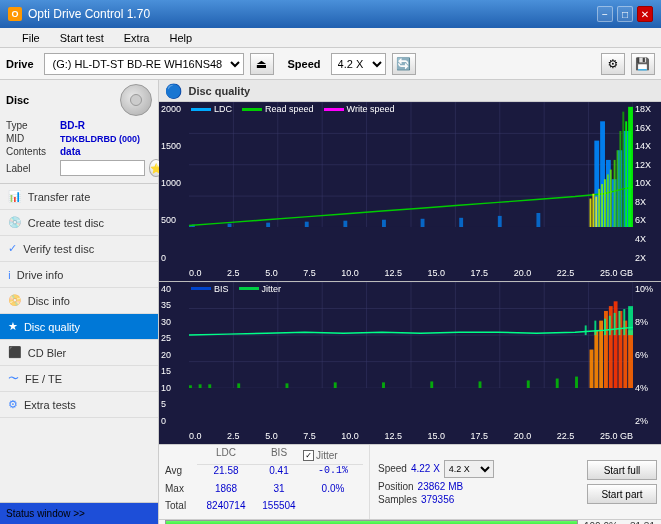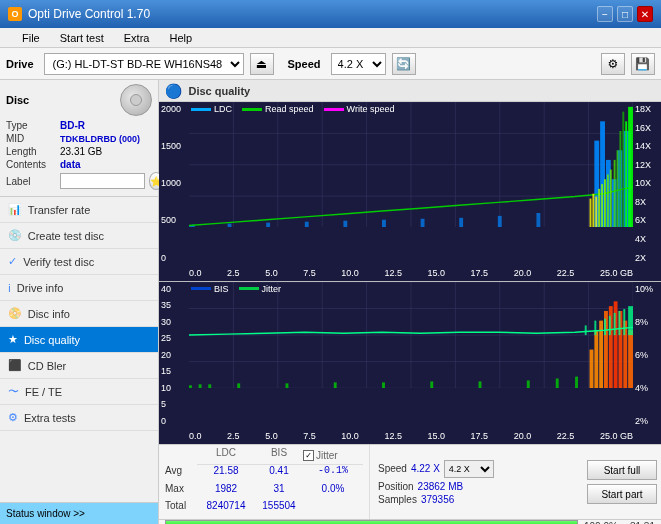--- a/index.html
+++ b/index.html
@@ -120,21 +120,21 @@
     .nav-item.active { background: #0078d7; color: white; }
 
     
     .status-bar-left {
       height: 22px;
       border-top: 1px solid #ccc;
       display: flex;
       align-items: center;
       padding: 0 6px;
       font-size: 10px;
-      background: #7dd3fc;
+      background: #1d4ed8;
       cursor: pointer;
     }
 
     
     .right-panel {
       flex: 1;
       background: white;
       display: flex;
       flex-direction: column;
     }
@@ -323,24 +323,20 @@
         </div>
       </div>
       <div class="disc-rows">
         <div class="disc-row">
           <span class="disc-row-label">Type</span>
           <span class="disc-row-value">BD-R</span>
         </div>
         <div class="disc-row">
           <span class="disc-row-label">MID</span>
           <span class="disc-row-value" style="font-size:9px;">TDKBLDRBD (000)</span>
-        </div>
-        <div class="disc-row">
-          <span class="disc-row-label">Length</span>
-          <span class="disc-row-value black">23.31 GB</span>
         </div>
         <div class="disc-row">
           <span class="disc-row-label">Contents</span>
           <span class="disc-row-value">data</span>
         </div>
         <div class="disc-row label-input-row">
           <span class="disc-row-label">Label</span>
           <input class="label-input" type="text" style="">
           <div class="label-btn">⭐</div>
         </div>
@@ -620,21 +616,21 @@
             <div style="width:11px;height:11px;border:1px solid #666;background:white;display:flex;align-items:center;justify-content:center;font-size:8px;">✓</div>
             <span style="color:#666;">Jitter</span>
           </div>
 
           <div style="color:#333;">Avg</div>
           <div style="text-align:center;color:#0000cc;">21.58</div>
           <div style="text-align:center;color:#0000cc;">0.41</div>
           <div style="text-align:center;color:#0000cc;font-family:Liberation Mono, monospace;">-0.1%</div>
 
           <div style="color:#333;">Max</div>
-          <div style="text-align:center;color:#0000cc;">1982</div>
+          <div style="text-align:center;color:#0000cc;">1868</div>
           <div style="text-align:center;color:#0000cc;">31</div>
           <div style="text-align:center;color:#0000cc;">0.0%</div>
 
           <div style="color:#333;">Total</div>
           <div style="text-align:center;color:#0000cc;">8240714</div>
           <div style="text-align:center;color:#0000cc;">155504</div>
           <div style="text-align:center;color:#0000cc;"></div>
         </div>
 
         <div style="display:flex;flex-direction:column;justify-content:center;padding:2px 8px;font-size:10px;border-left:1px solid #ddd;">

